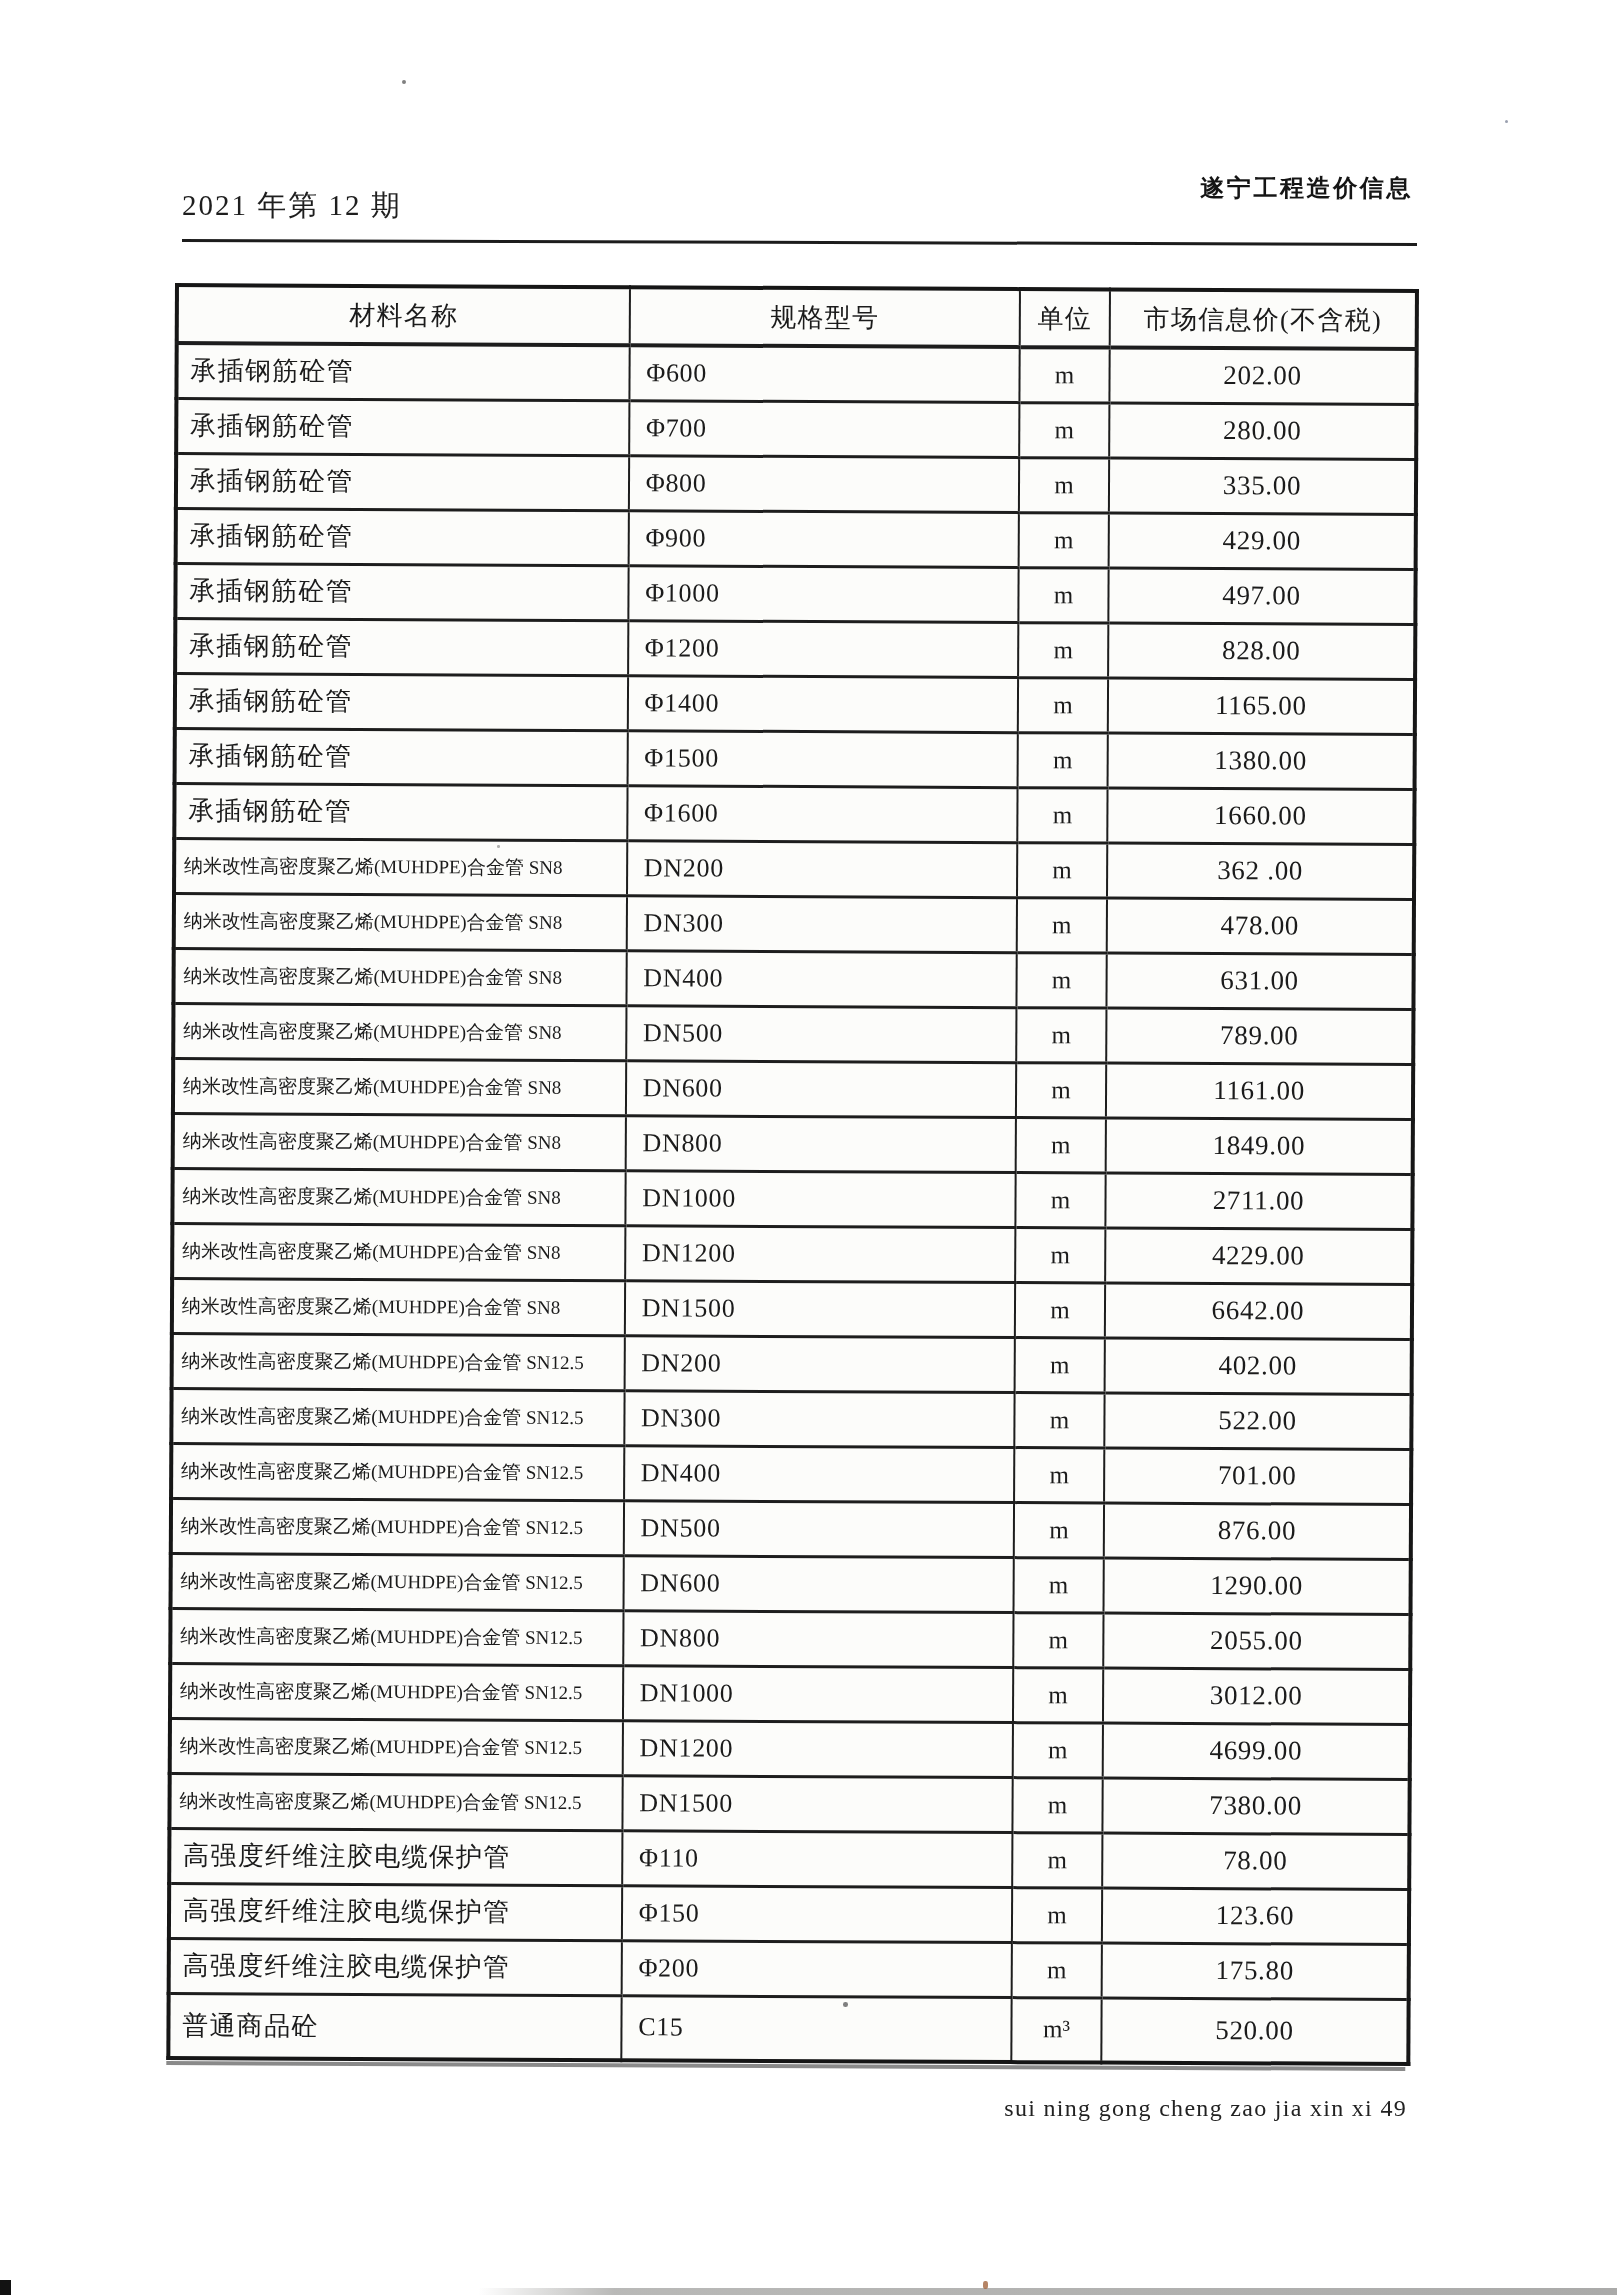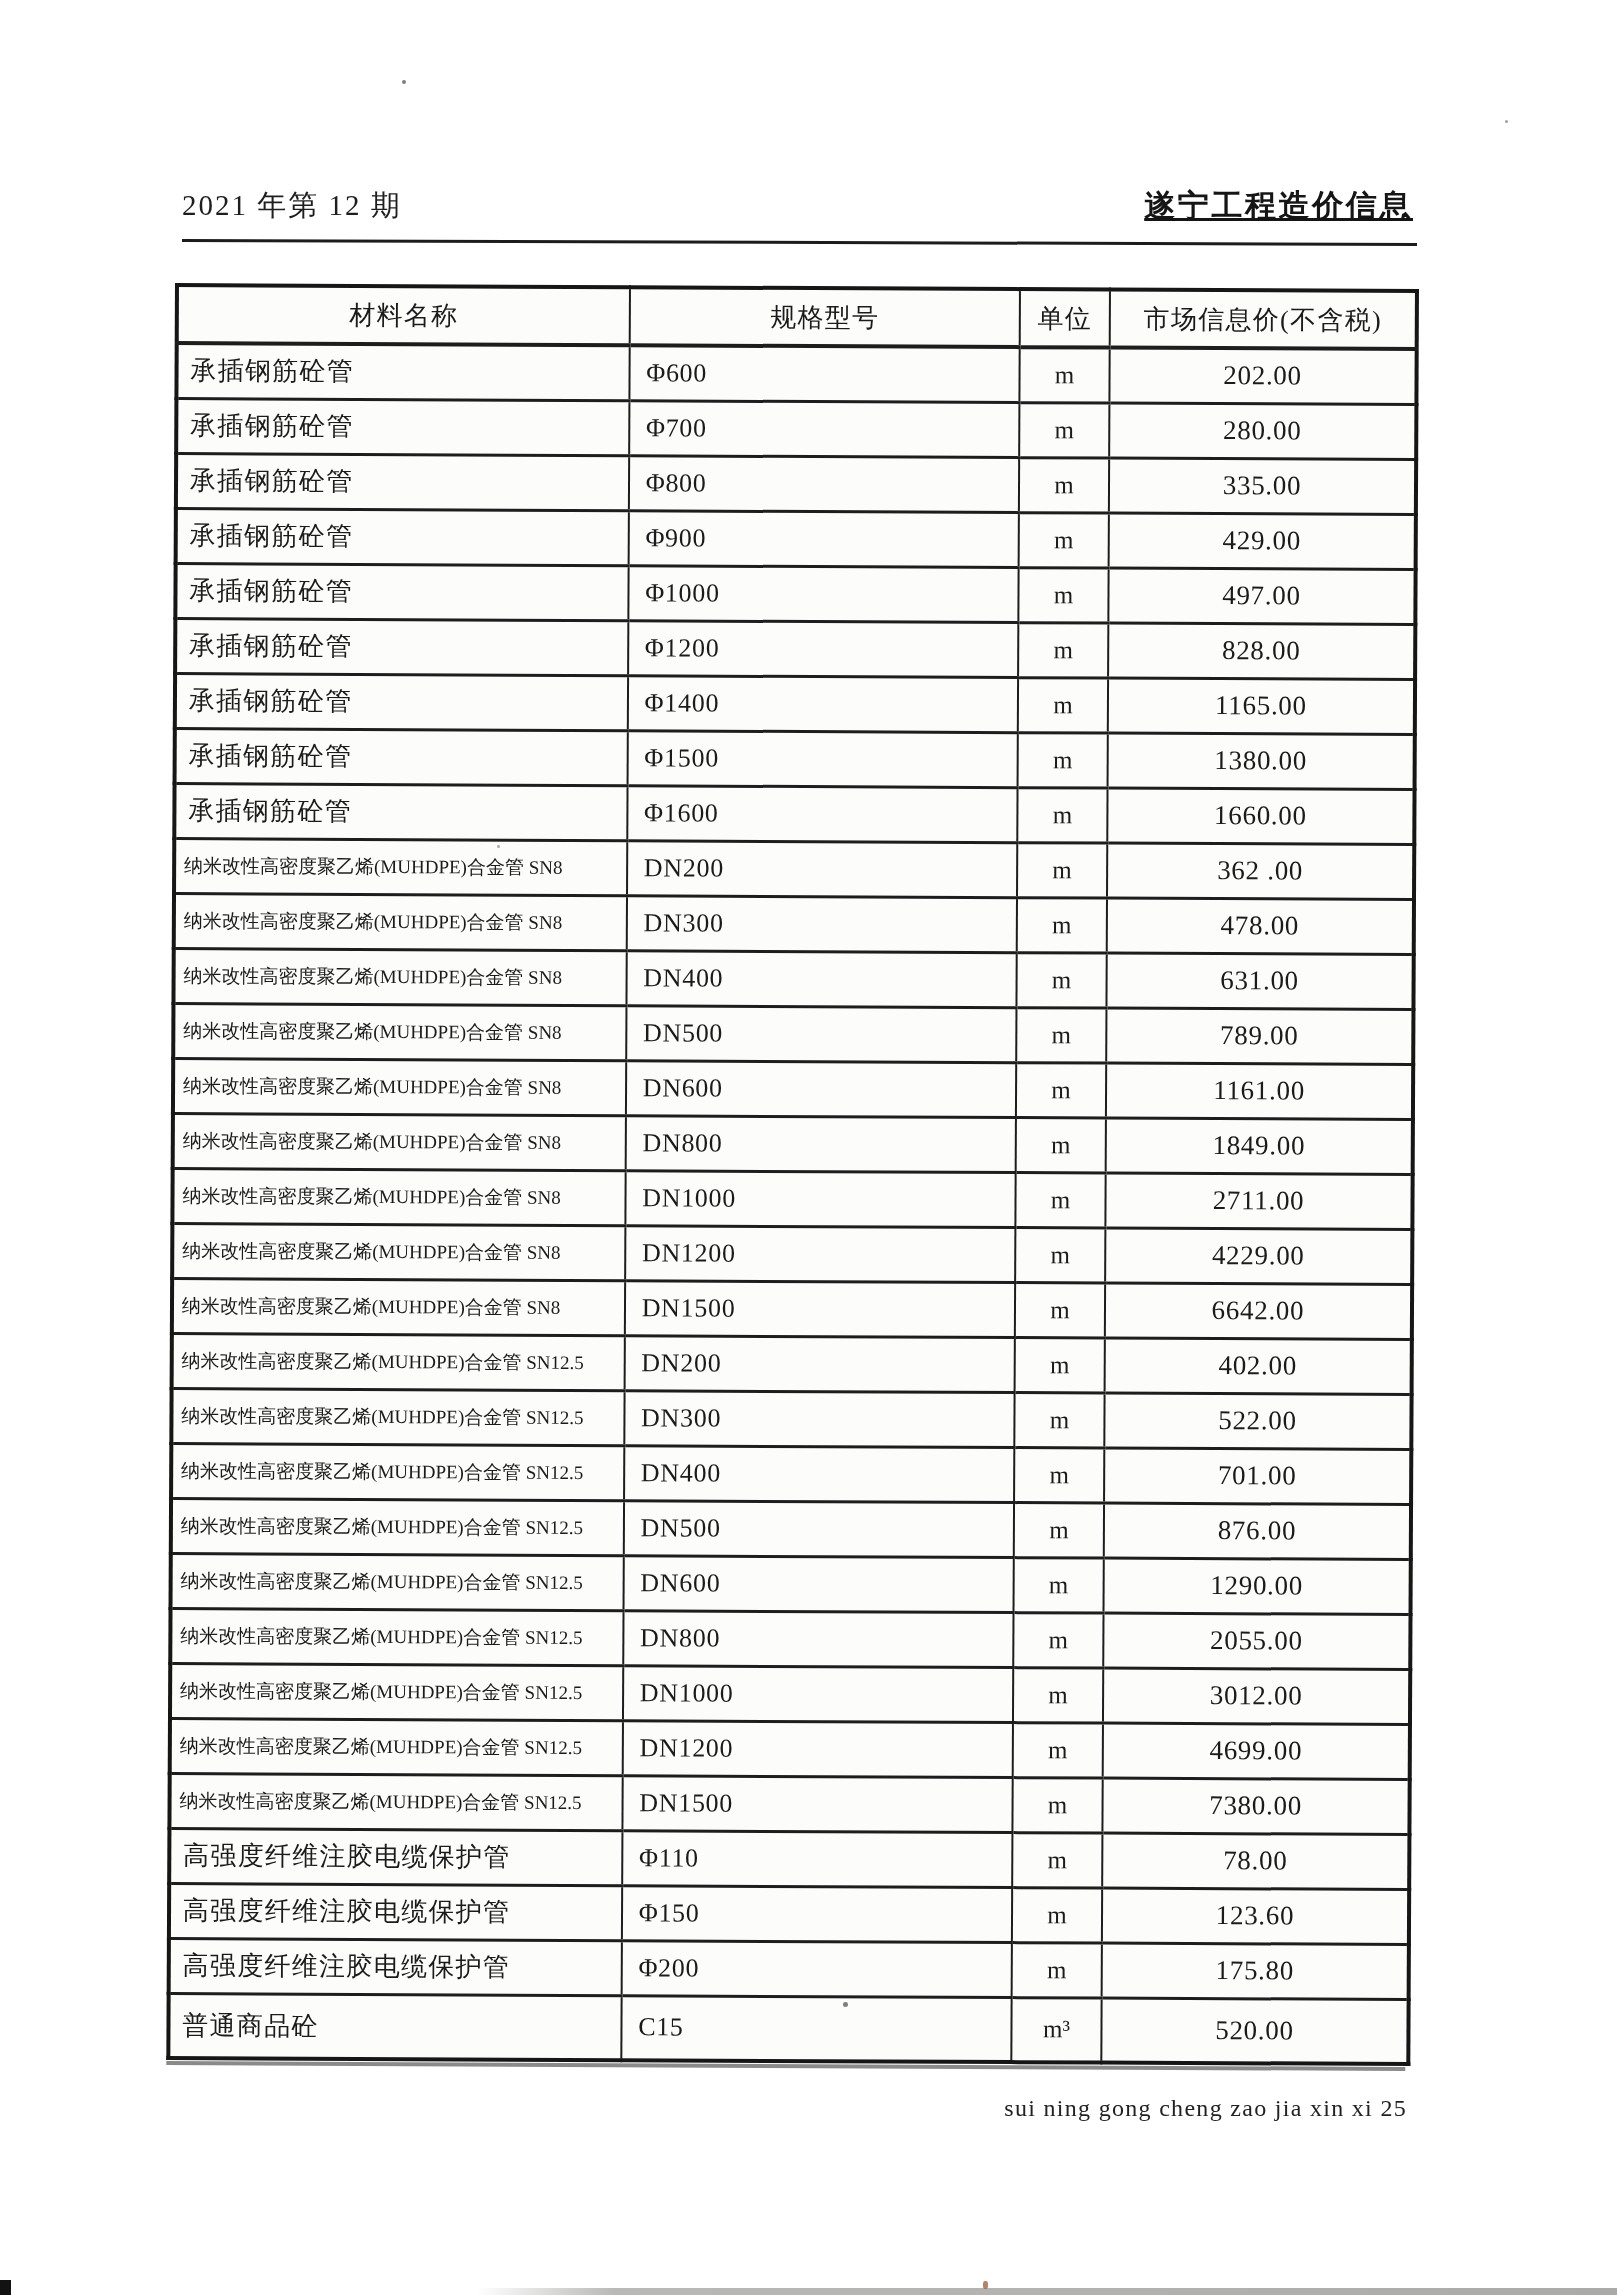--- a/index.html
+++ b/index.html
@@ -11,22 +11,22 @@
     overflow:hidden;
     font-family:"Liberation Serif","DejaVu Serif",serif;
     color:#1b1b1b;
   }
   
   .head-left{
     position:absolute;left:182px;top:186px;
     font-size:29px;letter-spacing:2px;color:#1e1e1e;
   }
   .head-right{
-    position:absolute;top:185px;right:205px;
-    font-size:31px;font-weight:bold;letter-spacing:2.6px;color:#151515;text-decoration:underline;
+    position:absolute;top:172px;right:205px;
+    font-size:24px;font-weight:bold;letter-spacing:2.6px;color:#151515;
   }
   .head-rule{
     position:absolute;left:182px;top:239px;width:1235px;height:2.6px;
     background:#1c1c1c;
     transform:rotate(0.18deg);transform-origin:0 0;
   }
   
   .table-wrap{
     position:absolute;left:175px;top:283px;width:1239px;
     transform:rotate(0.28deg);transform-origin:0 0;
@@ -292,21 +292,21 @@
             <td class="col-name">普通商品砼</td>
             <td class="col-spec">C15</td>
             <td class="col-unit">m³</td>
             <td class="col-price">520.00</td>
           </tr>
         </tbody>
     </table>
     <div class="table-bottom-shadow"></div>
   </div>
 
-  <div class="footer-pinyin">sui ning gong cheng zao jia xin xi 25</div>
+  <div class="footer-pinyin">sui ning gong cheng zao jia xin xi 49</div>
 
   <div class="corner-mark"></div>
   <div class="bottom-shade"></div>
   <div class="speck s1"></div>
   <div class="speck s2"></div>
   <div class="speck s3"></div>
   <div class="speck s4"></div>
   <div class="speck s5"></div>
 
 </div>

